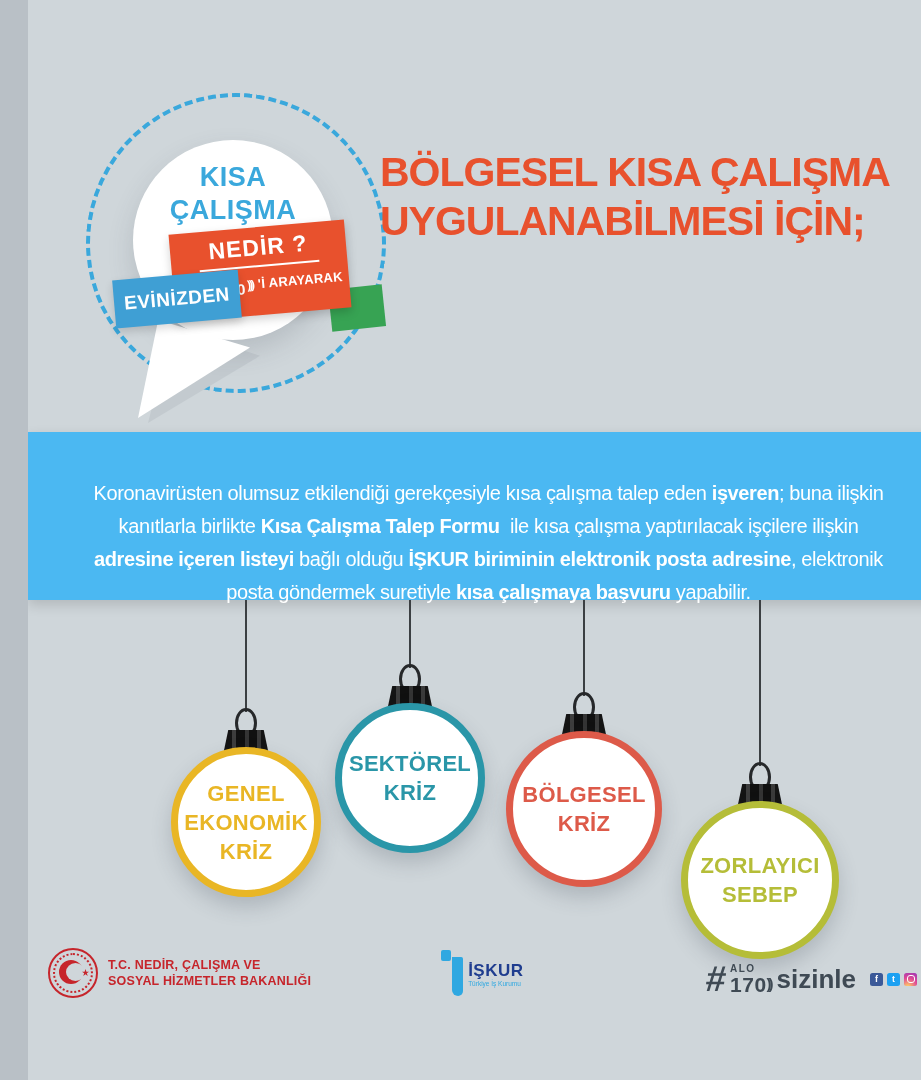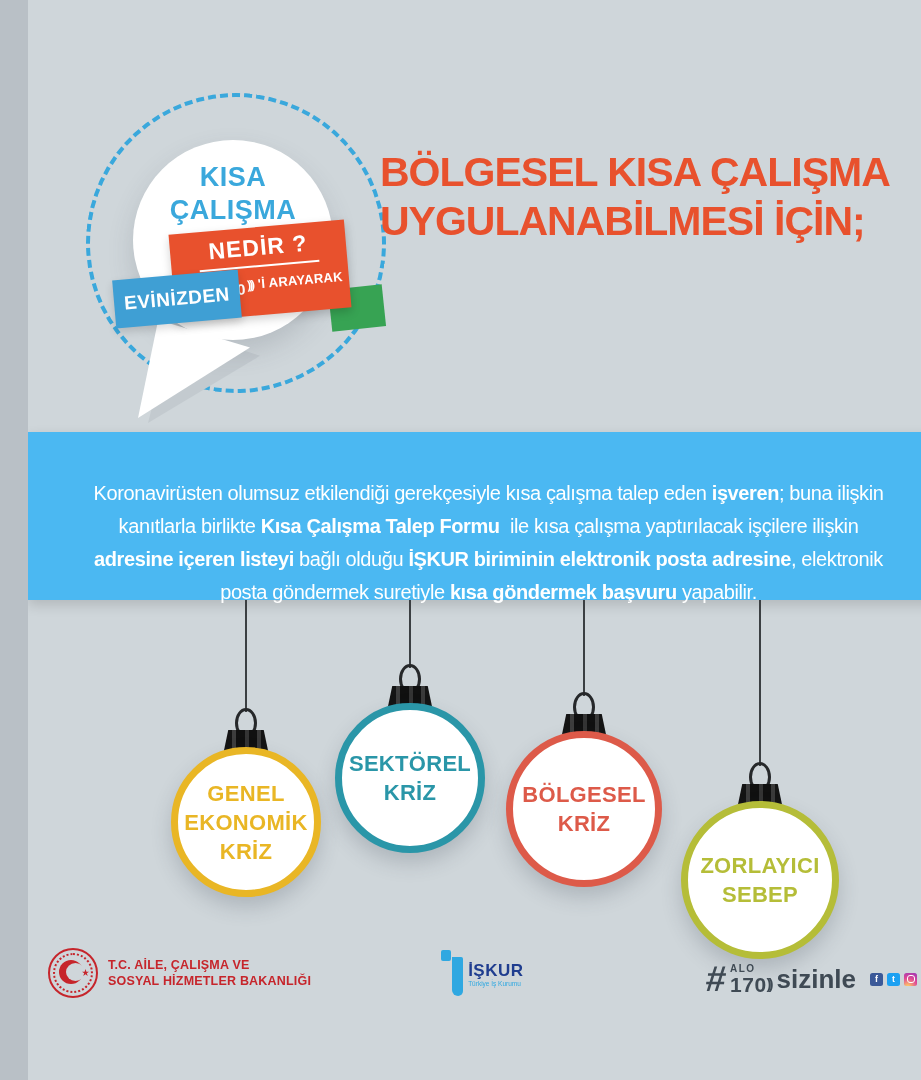--- a/index.html
+++ b/index.html
@@ -134,21 +134,21 @@
   <div class="title">
     <div>BÖLGESEL KISA ÇALIŞMA</div>
     <div>UYGULANABİLMESİ İÇİN;</div>
   </div>
 
 
   <div class="band">
     <div class="band-text"><span>Koronavirüsten olumsuz etkilendiği gerekçesiyle kısa çalışma talep eden </span><span class="b">işveren</span><span>; buna ilişkin
 kanıtlarla birlikte </span><span class="b">Kısa Çalışma Talep Formu</span><span>&nbsp; ile kısa çalışma yaptırılacak işçilere ilişkin
 </span><span class="b">adresine içeren listeyi</span><span> bağlı olduğu </span><span class="b">İŞKUR biriminin elektronik posta adresine</span><span>, elektronik
-posta göndermek suretiyle </span><span class="b">kısa göndermek başvuru</span><span> yapabilir.</span></div>
+posta göndermek suretiyle </span><span class="b">kısa çalışmaya başvuru</span><span> yapabilir.</span></div>
   </div>
 
   <div class="ornament" style="left: 141px; top: 600px; width: 154px; height: 312px; --c: #e9b625;">
     <div class="o-string" style="height:112px;"></div>
     <div class="o-loop" style="top:108px;"></div>
     <div class="o-clip" style="top:130px;"></div>
     <div class="o-ball" style="top:147px;width:136px;height:136px;text-align:center;">
       <div class="o-label">GENEL
 EKONOMİK
 KRİZ</div>
@@ -185,21 +185,21 @@
     </div>
   </div>
 
   <div class="footer-left">
     <div class="emblem">
       <div class="emblem-dots"></div>
       <div class="emblem-crescent"></div>
       <div class="emblem-star"></div>
     </div>
     <div class="ministry-text">
-      <div>T.C. AİLE, ÇALIŞMA VE</div>
+      <div>T.C. NEDİR, ÇALIŞMA VE</div>
       <div>SOSYAL HİZMETLER BAKANLIĞI</div>
     </div>
     <div class="iskur">
       <div class="iskur-glyph">
         <div class="iskur-dot"></div>
         <div class="iskur-bar"></div>
       </div>
       <div class="iskur-text">
         <div class="iskur-name">İŞKUR</div>
         <div class="iskur-sub">Türkiye İş Kurumu</div>

